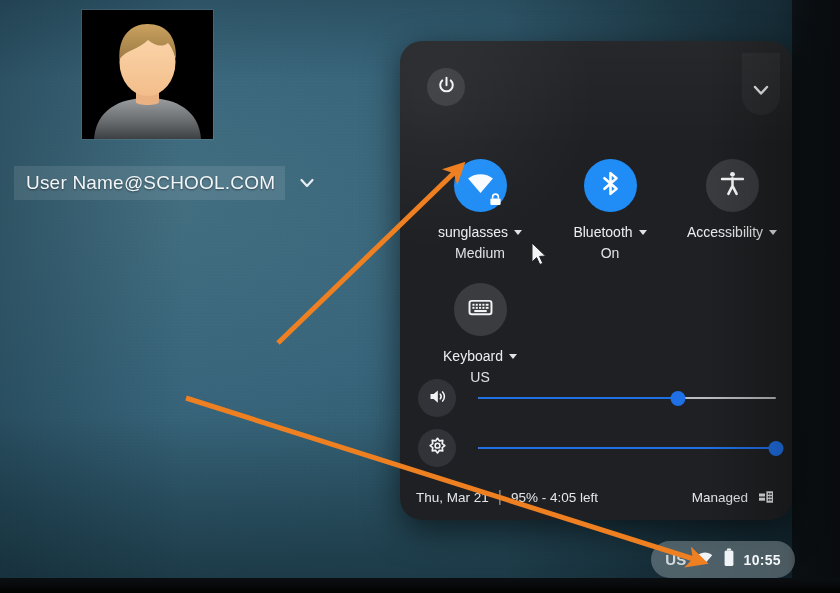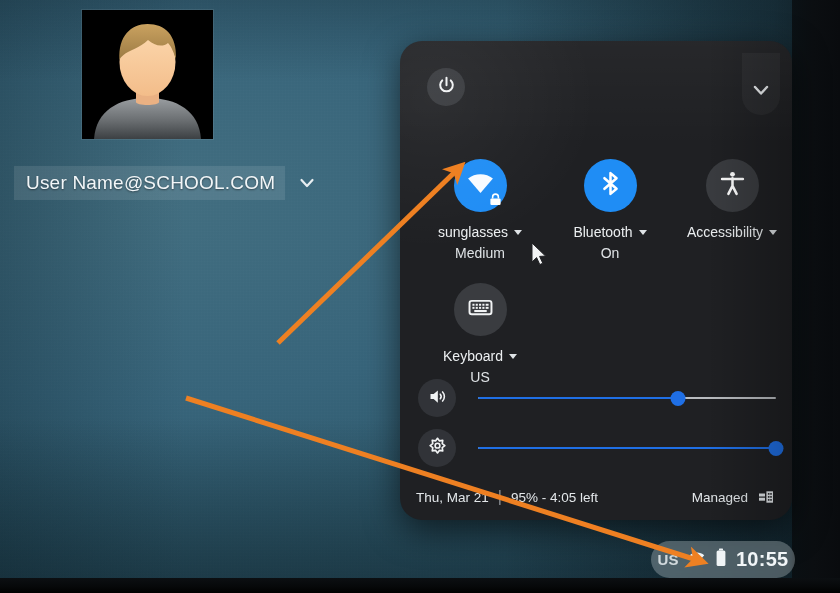--- a/index.html
+++ b/index.html
@@ -210,21 +210,21 @@
   
   #shelf-tray {
     position:absolute; left:651px; top:541px; width:144px; height:37px;
     border-radius:19px;
     background:rgba(214,226,230,.30);
     display:flex; align-items:center; justify-content:center; gap:9px;
     padding:0 12px;
     backdrop-filter:blur(2px);
   }
   #tray-ime { color:#e8eef0; font-size:15px; font-weight:bold; letter-spacing:.3px; opacity:.85; }
-  #tray-clock { color:#f2f6f8; font-size:20px; font-weight:bold; letter-spacing:.3px; }
+  #tray-clock { color:#f2f6f8; font-size:14px; font-weight:bold; letter-spacing:.3px; }
 
   
   #annotations {
     position:absolute; left:0; top:0; width:840px; height:593px;
     pointer-events:none;
   }
 </style>
 </head>
 <body>
 

